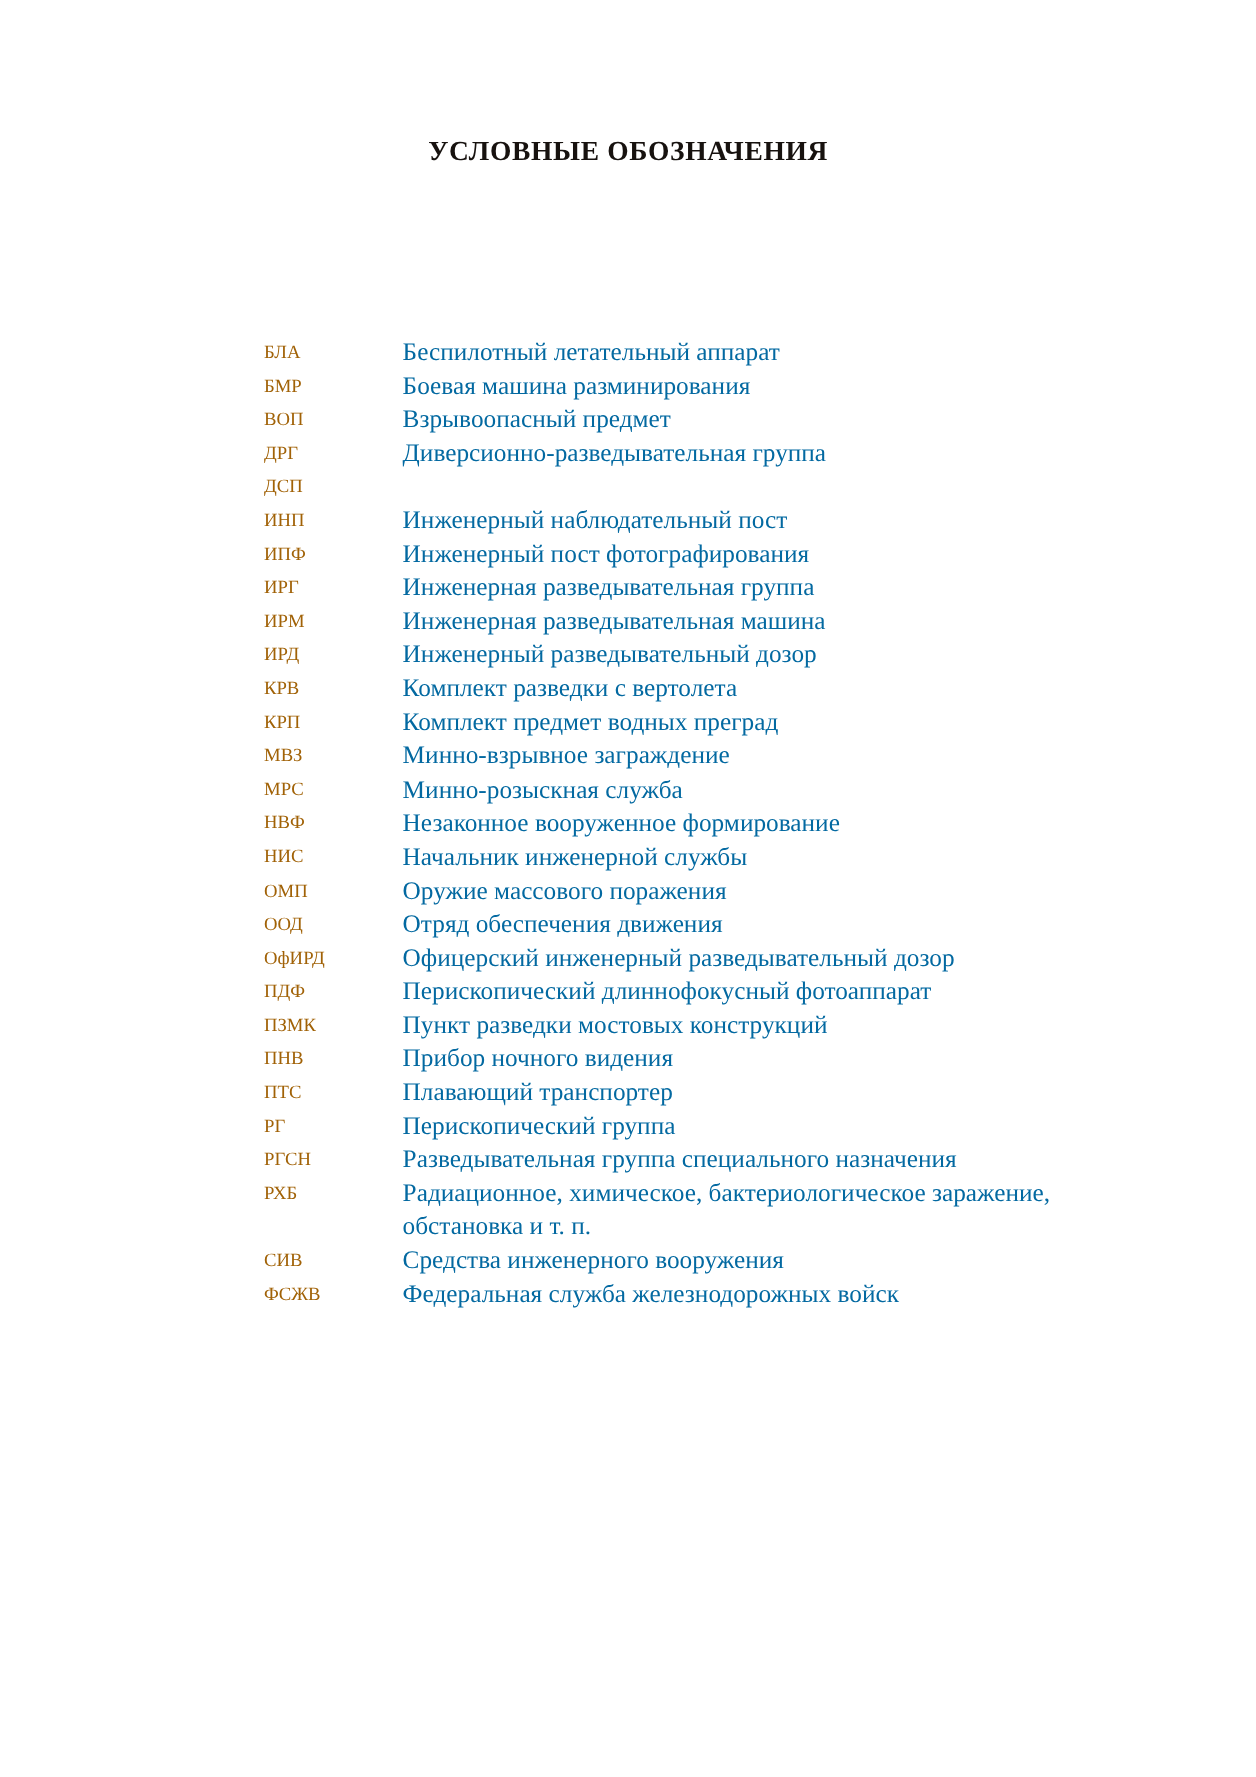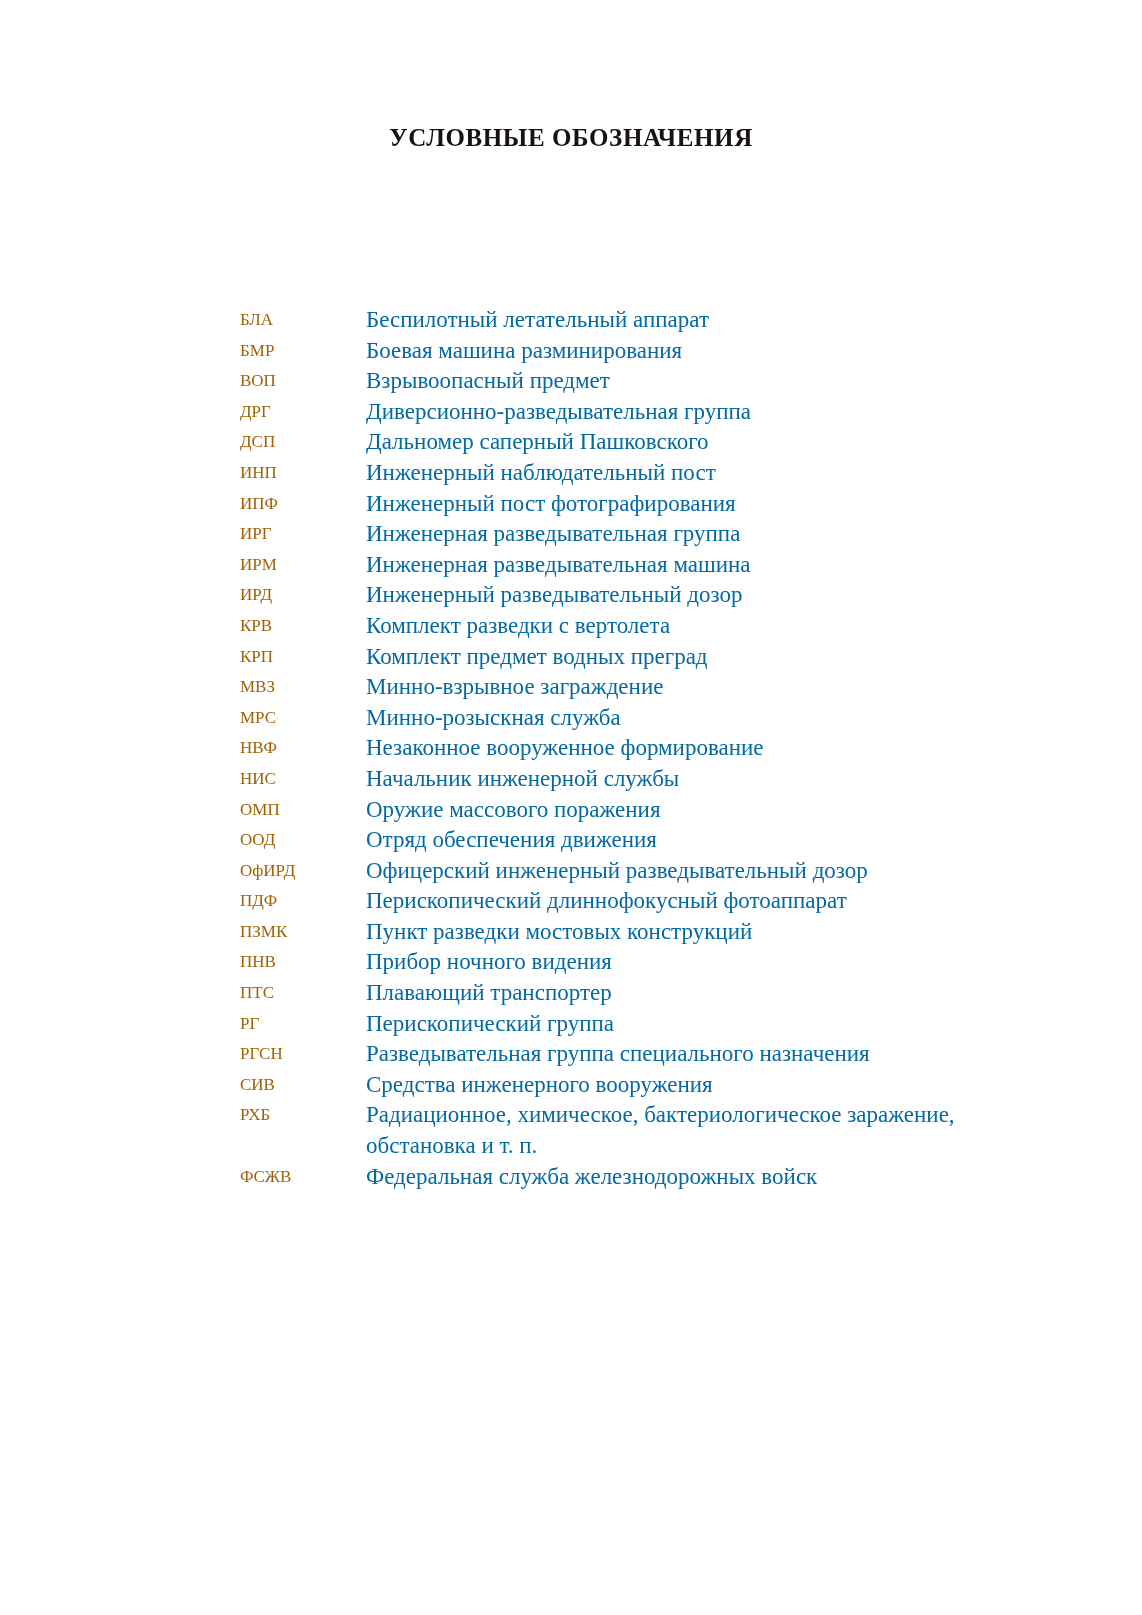--- a/index.html
+++ b/index.html
@@ -93,23 +93,20 @@
         </div>
       </div>
       <div class="abbr-row">
         <div class="abbr-term">ДРГ</div>
         <div class="abbr-def">
           <span class="abbr-def-line">Диверсионно-разведывательная группа</span>
         </div>
       </div>
       <div class="abbr-row">
         <div class="abbr-term">ДСП</div>
-        <div class="abbr-def">
-          <span class="abbr-def-line">Дальномер саперный Пашковского</span>
-        </div>
       </div>
       <div class="abbr-row">
         <div class="abbr-term">ИНП</div>
         <div class="abbr-def">
           <span class="abbr-def-line">Инженерный наблюдательный пост</span>
         </div>
       </div>
       <div class="abbr-row">
         <div class="abbr-term">ИПФ</div>
         <div class="abbr-def">
@@ -215,36 +212,36 @@
       <div class="abbr-row">
         <div class="abbr-term">РГ</div>
         <div class="abbr-def">
           <span class="abbr-def-line">Перископический группа</span>
         </div>
       </div>
       <div class="abbr-row">
         <div class="abbr-term">РГСН</div>
         <div class="abbr-def">
           <span class="abbr-def-line">Разведывательная группа специального назначения</span>
-        </div>
-      </div>
-      <div class="abbr-row">
-        <div class="abbr-term">СИВ</div>
-        <div class="abbr-def">
-          <span class="abbr-def-line">Средства инженерного вооружения</span>
         </div>
       </div>
       <div class="abbr-row">
         <div class="abbr-term">РХБ</div>
         <div class="abbr-def">
           <span class="abbr-def-line">Радиационное, химическое, бактериологическое заражение,</span>
           <span class="abbr-def-line">обстановка и т. п.</span>
         </div>
       </div>
       <div class="abbr-row">
+        <div class="abbr-term">СИВ</div>
+        <div class="abbr-def">
+          <span class="abbr-def-line">Средства инженерного вооружения</span>
+        </div>
+      </div>
+      <div class="abbr-row">
         <div class="abbr-term">ФСЖВ</div>
         <div class="abbr-def">
           <span class="abbr-def-line">Федеральная служба железнодорожных войск</span>
         </div>
       </div>
     </div>
 
 </div>
 
 </body></html>

